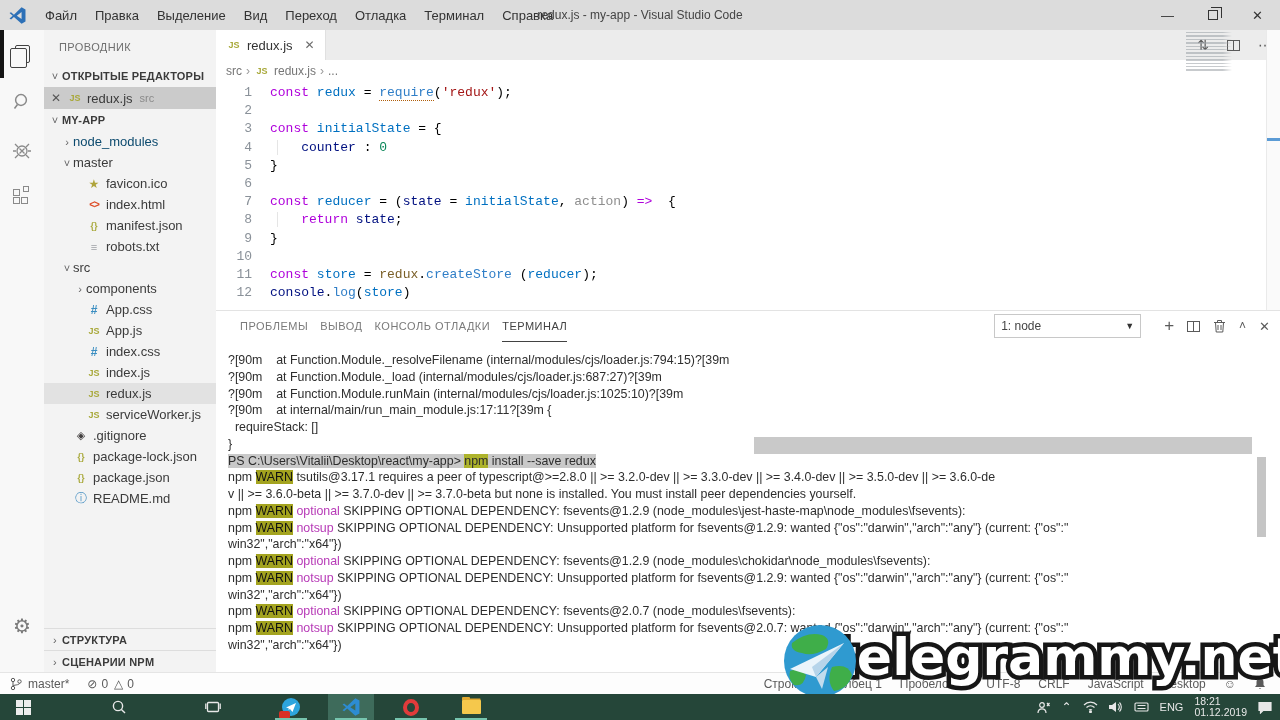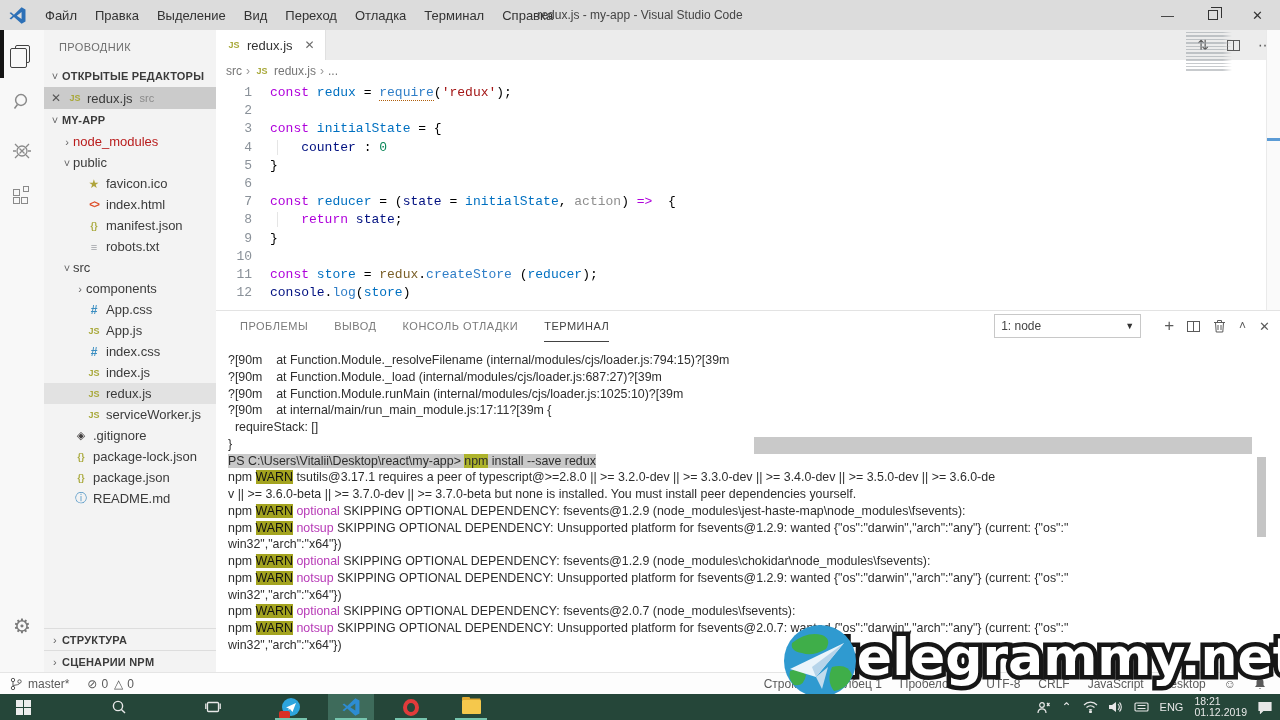--- a/index.html
+++ b/index.html
@@ -27,21 +27,21 @@
   
   .sidebar{width:172px;background:#F3F3F3;position:relative;flex:0 0 auto;font-size:13px;color:#3B3B3B;overflow:hidden}
   .side-header{height:35px;line-height:35px;padding-left:15px;font-size:11px;color:#6F6F6F;letter-spacing:.4px}
   .sec-head{height:22px;display:flex;align-items:center;font-size:11px;font-weight:bold;color:#3B3B3B;padding-left:4px;letter-spacing:.2px}
   .sec-head .chev{width:14px;text-align:center;font-weight:normal;color:#646465}
   .oe-row{height:22px;display:flex;align-items:center;background:#CBCBCB;padding-left:7px}
   .oe-row .close-x{width:16px;color:#555;font-size:12px}
   .oe-badge{color:#8a8a8a;font-size:11px;margin-left:7px}
   .trow{height:21px;display:flex;align-items:center;white-space:nowrap}
   .trow.sel{background:#E2E2E2}
-  .trow.muted .tlabel{color:#b91c1c}
+  .trow.muted .tlabel{color:#0c4a6e}
   .tchev{width:12px;text-align:center;color:#646465;font-size:11px;flex:0 0 auto}
   .ticon{width:16px;text-align:center;margin-right:4px;flex:0 0 auto;font-size:11px}
   .i-js,.i-json{color:#A8A839;font-weight:bold;font-size:9px;letter-spacing:0}
   .i-css{color:#3B8EC1;font-weight:bold;font-size:12px}
   .i-html{color:#DD4B25;font-weight:bold;font-size:10px;letter-spacing:-1px}
   .i-star{color:#AFA43B;font-size:12px}
   .i-txt{color:#9DA0A5;font-size:11px}
   .i-git{color:#423F3F;font-size:11px}
   .i-info{color:#5095C5;font-size:12px}
   .side-bottom{position:absolute;left:0;right:0;bottom:0;background:#F3F3F3}
@@ -62,21 +62,21 @@
   .ltext{margin-left:14px}
   .tok-k{color:#AF00DB}.tok-v{color:#0070C1}.tok-p{color:#001080}.tok-f{color:#2F7EC7}
   .tok-o{color:#795E26}.tok-s{color:#A31515}.tok-n{color:#098658}.tok-u{color:#8E8E8E}
   .tok-fnu{color:#2F7EC7;border-bottom:1px dotted #b05e0a}
   .tok-ig{position:relative}.tok-ig::before{content:"";position:absolute;left:7px;top:0;bottom:0;border-left:1px solid #E5E5E5}
   .minimap{position:absolute;top:2px;right:48px;width:46px;height:40px;opacity:.55;background:repeating-linear-gradient(#9aa0a6 0 1.4px,transparent 1.4px 3.4px);-webkit-mask-image:linear-gradient(90deg,#000 0 80%,transparent);mask-image:linear-gradient(90deg,#000 0 80%,transparent)}
   .overview{position:absolute;top:0;right:0;width:14px;bottom:0;border-left:1px solid #EAEAEA;background:#FAFAFA}
   .overview .marker{position:absolute;left:0;right:0;top:108px;height:3px;background:#5B9BD5}
   
   .panel{position:absolute;left:0;right:0;top:280px;bottom:0;background:#fff;border-top:1px solid #E3E3E3}
-  .panel-tabs{height:31px;display:flex;align-items:flex-start;padding-left:24px;gap:26px;font-size:11px;color:#7A7A7A;letter-spacing:.5px;position:relative}
+  .panel-tabs{height:31px;display:flex;align-items:flex-start;padding-left:24px;gap:12px;font-size:11px;color:#7A7A7A;letter-spacing:.5px;position:relative}
   .panel-tab{height:31px;display:flex;align-items:center;border-bottom:1px solid transparent;cursor:default}
   .panel-tab.active{color:#424242;border-bottom:1px solid #424242}
   .panel-actions{position:absolute;right:10px;top:3px;display:flex;align-items:center;gap:13px;color:#5a5a5a;font-size:15px}
   .term-select{width:147px;height:24px;border:1px solid #C8C8C8;background:#fff;font-size:12px;color:#444;display:flex;align-items:center;padding:0 6px;justify-content:space-between;margin-right:10px}
   .term-body{position:absolute;left:0;right:0;top:36px;bottom:0;font-family:Liberation Sans, sans-serif;font-size:12.4px;color:#2E2E2E;padding:6px 0 0 12px;overflow:hidden}
   .tline{height:16.75px;white-space:pre}
   .t-w{background:#A3A31F;color:#111}
   .t-m{color:#B73AB7}
   .t-sel{background:#C9C9C9}
   .t-hl{background:#AEB42C}
@@ -178,21 +178,21 @@
         <span class="chev">˅</span>
         <span>MY-APP</span>
       </div>
     <div id="tree">
         <div class="trow muted" style="padding-left: 17px;">
           <span class="tchev">›</span>
           <span class="tlabel">node_modules</span>
         </div>
         <div class="trow" style="padding-left: 17px;">
           <span class="tchev">˅</span>
-          <span class="tlabel">public</span>
+          <span class="tlabel">master</span>
         </div>
         <div class="trow" style="padding-left: 42px;">
           <span class="ticon i-star">★</span>
           <span class="tlabel">favicon.ico</span>
         </div>
         <div class="trow" style="padding-left: 42px;">
           <span class="ticon i-html">&lt;&gt;</span>
           <span class="tlabel">index.html</span>
         </div>
         <div class="trow" style="padding-left: 42px;">

